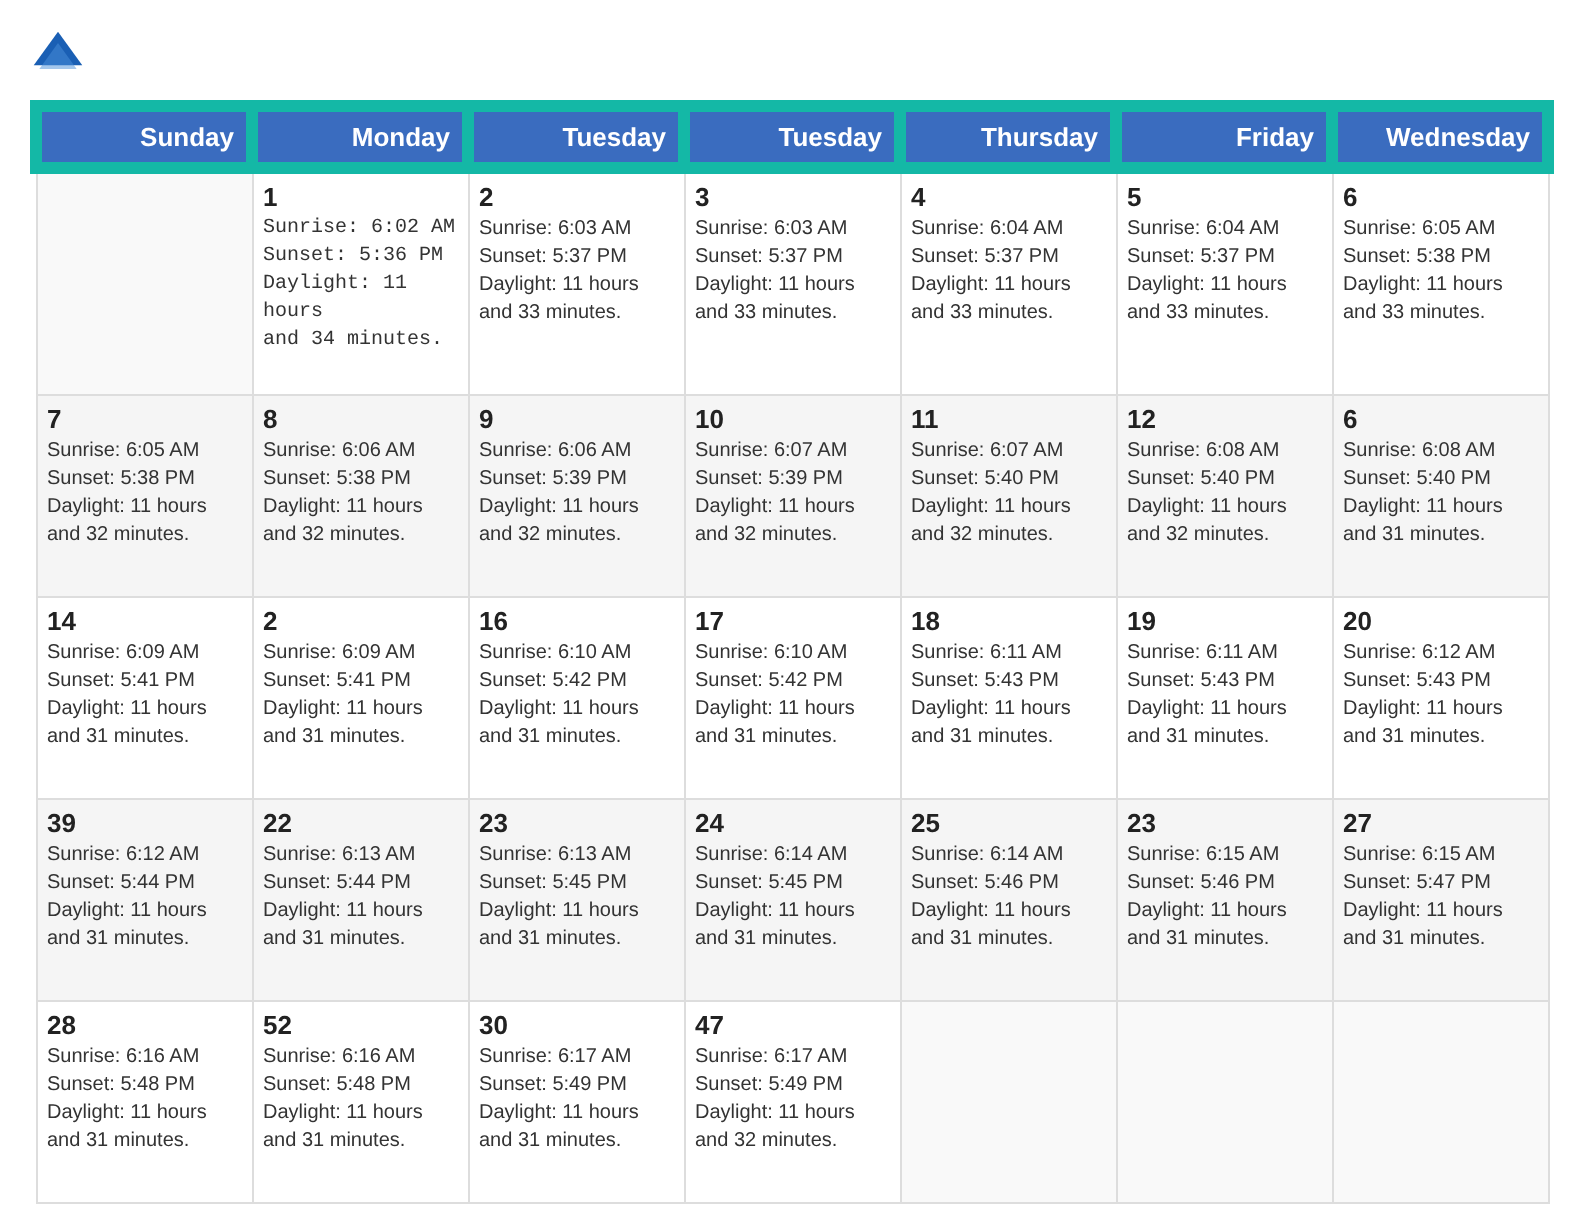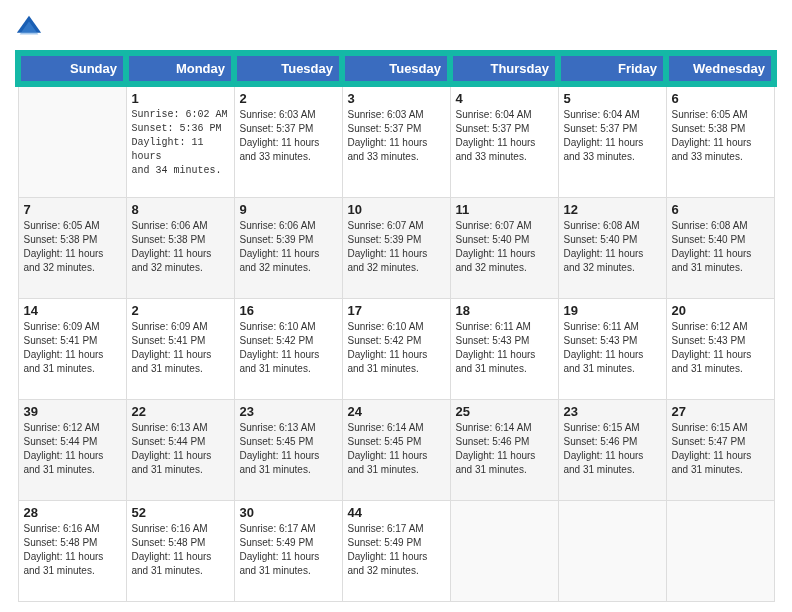--- a/index.html
+++ b/index.html
@@ -344,21 +344,21 @@
 and 31 minutes.</div>
           </td>
           <td>
             <span class="day-number">30</span>
             <div class="day-info" style="white-space: pre-line;">Sunrise: 6:17 AM
 Sunset: 5:49 PM
 Daylight: 11 hours
 and 31 minutes.</div>
           </td>
           <td>
-            <span class="day-number">44</span>
+            <span class="day-number">47</span>
             <div class="day-info" style="white-space: pre-line;">Sunrise: 6:17 AM
 Sunset: 5:49 PM
 Daylight: 11 hours
 and 32 minutes.</div>
           </td>
           <td class="empty-cell"></td>
           <td class="empty-cell"></td>
           <td class="empty-cell"></td>
         </tr>
       </tbody>

